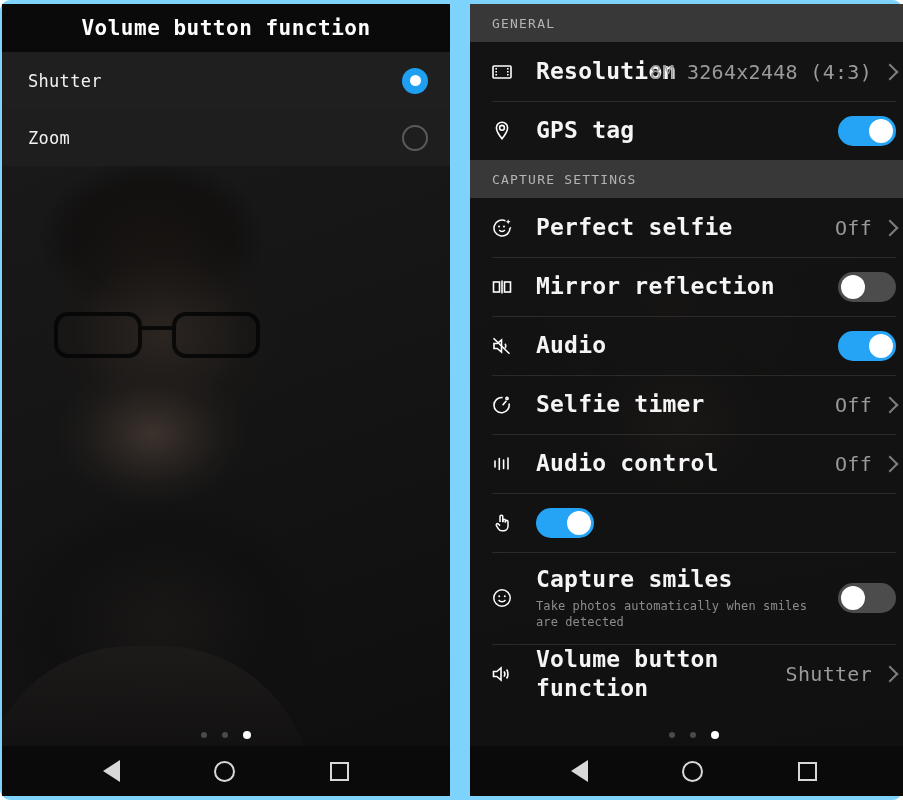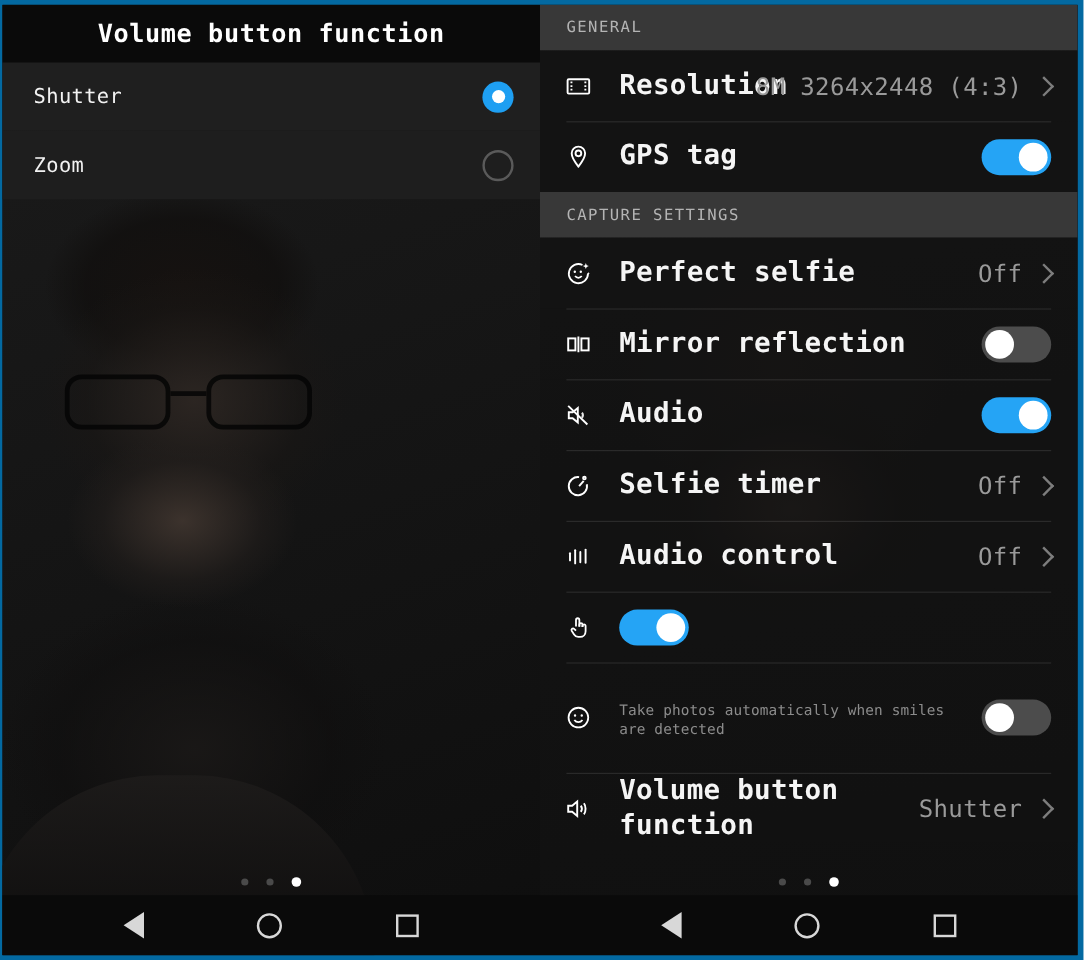--- a/index.html
+++ b/index.html
@@ -6,22 +6,23 @@
   html, body {
     width: 903px; height: 800px;
     background: #ffffff;
     font-family: "DejaVu Sans Mono", "Liberation Mono", monospace;
     overflow: hidden;
   }
   .screen {
     position: relative;
     width: 903px; height: 800px;
     display: flex;
-    gap: 0;
-    background: #0369a1;
+    gap: 20px;
+    background: #7dd3fc;
+    border-radius: 11px;
   }
 
   
   .panel {
     position: relative;
     width: 448px; height: 792px;
     margin-top: 4px;
     background: #121212;
     overflow: hidden;
     flex: 0 0 auto;
@@ -422,20 +423,21 @@
 
       <div class="srow tall">
         <div class="s-icon">
           <svg width="24" height="24" viewBox="0 0 24 24" fill="none" stroke="#ffffff" stroke-width="1.5">
             <circle cx="12" cy="12" r="8.2"></circle>
             <path d="M9.2 10.2h.01M14.8 10.2h.01" stroke-width="2" stroke-linecap="round"></path>
             <path d="M8.6 14c.9 1.2 2.1 1.8 3.4 1.8s2.5-.6 3.4-1.8"></path>
           </svg>
         </div>
         <div class="s-text">
+          <div class="s-title">Capture smiles</div>
           <div class="s-sub">Take photos automatically when smiles are detected</div>
         </div>
         <div class="toggle off"></div>
       </div>
 
       <div class="srow">
         <div class="s-icon">
           <svg width="24" height="24" viewBox="0 0 24 24" fill="none" stroke="#ffffff" stroke-width="1.6">
             <path d="M3.5 9.5h3.3L11 6v12L6.8 14.5H3.5z"></path>
             <path d="M14 9.4c1 1.4 1 3.8 0 5.2"></path>

